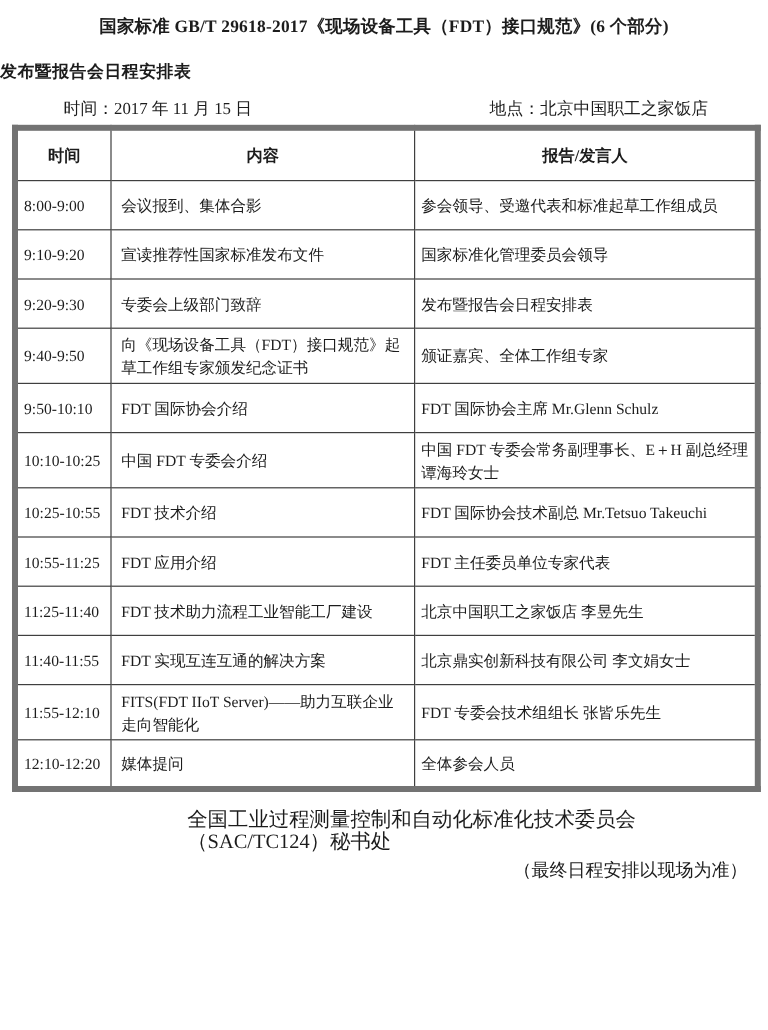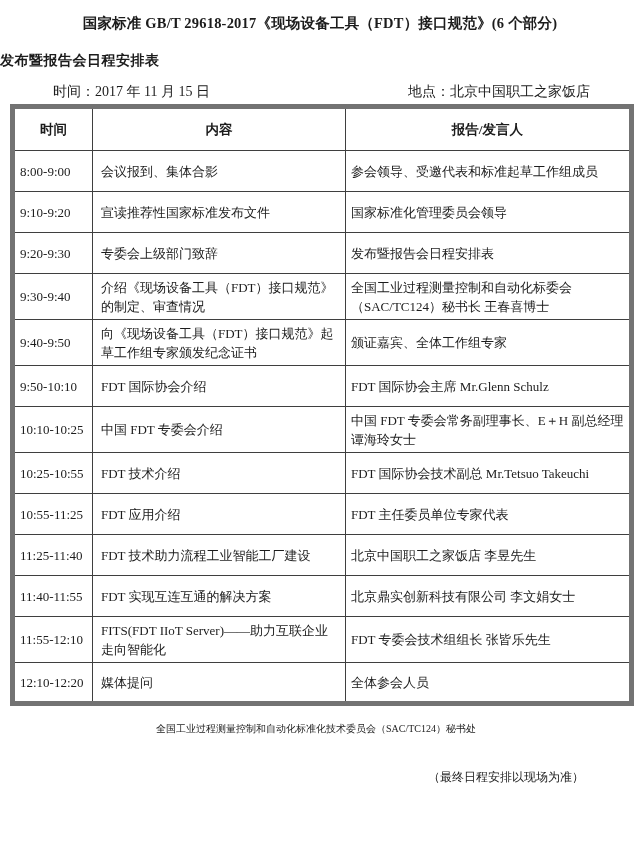--- a/index.html
+++ b/index.html
@@ -36,22 +36,22 @@
   .sched th{
     font-size:13.5px;font-weight:bold;text-align:center;
     height:37px;padding:2px;
   }
   .sched tbody tr{height:41px;}
   .sched tbody tr.tall{height:46px;}
   .sched td{font-size:13px;line-height:19px;}
   .sched td.t{padding:2px 2px 2px 5px;}
   .sched td.c{padding:2px 5px 2px 8px;}
   .sched td.s{padding:2px 4px 2px 5px;}
-  .footer1{margin-top:13px;padding-left:156px;font-size:10px;line-height:19px;}
-  .footer2{margin-top:30px;padding-left:428px;font-size:12px;line-height:19px;}
+  .footer1{margin-top:13px;padding-left:156px;font-size:17px;line-height:19px;}
+  .footer2{margin-top:6px;padding-left:428px;font-size:15px;line-height:19px;}
 </style>
 </head>
 <body>
 
 <div class="doc">
 
   <div class="title">国家标准 GB/T 29618-2017《现场设备工具（FDT）接口规范》(6 个部分)</div>
   <div class="subtitle">发布暨报告会日程安排表</div>
 
   <div class="meta">
@@ -80,25 +80,20 @@
       </tr>
       <tr>
         <td class="t">9:10-9:20</td>
         <td class="c">宣读推荐性国家标准发布文件</td>
         <td class="s">国家标准化管理委员会领导</td>
       </tr>
       <tr>
         <td class="t">9:20-9:30</td>
         <td class="c">专委会上级部门致辞</td>
         <td class="s">发布暨报告会日程安排表</td>
-      </tr>
-      <tr class="tall">
-        <td class="t">9:30-9:40</td>
-        <td class="c">介绍《现场设备工具（FDT）接口规范》的制定、审查情况</td>
-        <td class="s">全国工业过程测量控制和自动化标委会（SAC/TC124）秘书长 王春喜博士</td>
       </tr>
       <tr class="tall">
         <td class="t">9:40-9:50</td>
         <td class="c">向《现场设备工具（FDT）接口规范》起草工作组专家颁发纪念证书</td>
         <td class="s">颁证嘉宾、全体工作组专家</td>
       </tr>
       <tr>
         <td class="t">9:50-10:10</td>
         <td class="c">FDT 国际协会介绍</td>
         <td class="s">FDT 国际协会主席  Mr.Glenn Schulz</td>

